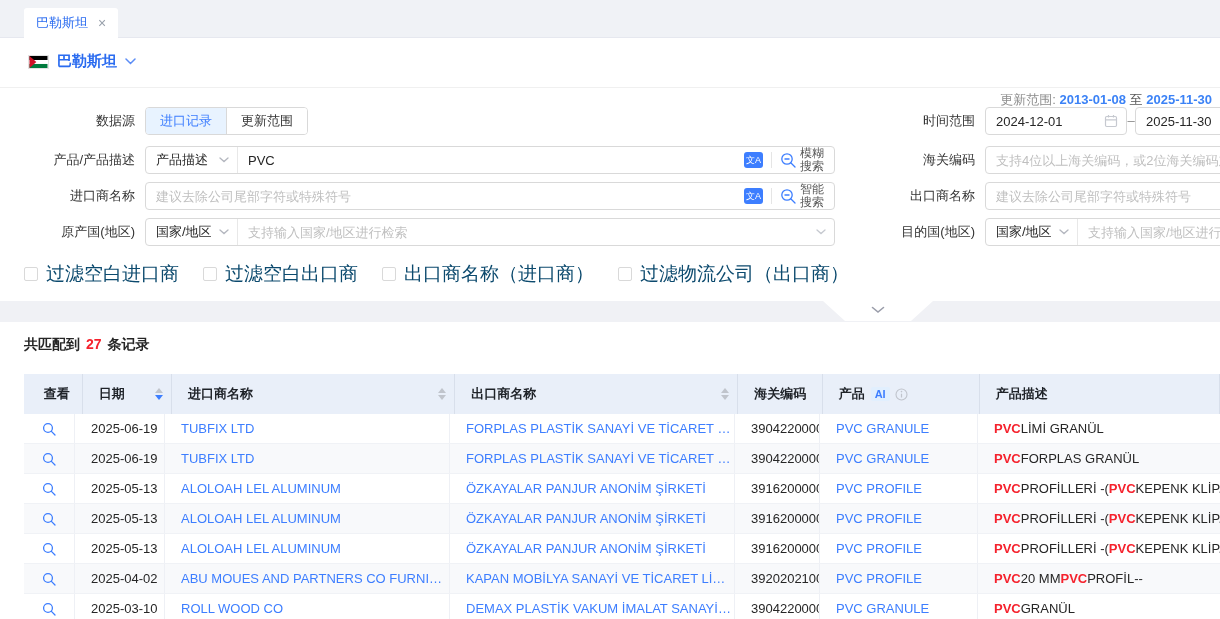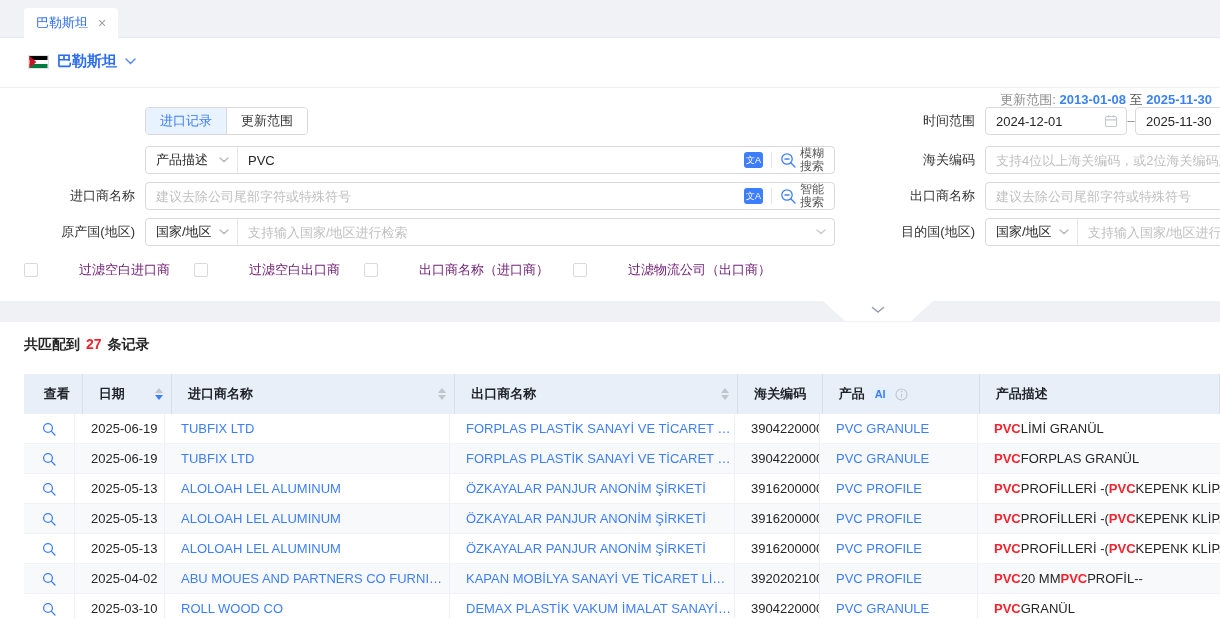--- a/index.html
+++ b/index.html
@@ -44,21 +44,21 @@
   .search-btn { display:flex; align-items:center; gap:3px; cursor:pointer; }
   .search-txt { width:26px; font-size:12px; line-height:13px; color:#595959; word-break:break-all; }
   .box-chevron { padding:0 8px; display:flex; align-items:center; cursor:pointer; }
 
   .dash-sep { position:absolute; left:1127px; top:107px; width:8px; line-height:28px; text-align:center; color:#8c8c8c; font-size:13px; }
 
   
   .chk-row { position:absolute; left:24px; top:261px; display:flex; gap:24px; align-items:center; }
   .chk-item { display:flex; align-items:center; gap:8px; cursor:pointer; }
   .chk-box { width:14px; height:14px; border:1px solid #d9d9d9; border-radius:2px; background:#fff; }
-  .chk-label { font-size:13px; color:#701a75; white-space:nowrap;margin-left:33px; }
+  .chk-label { font-size:19px; color:#0c4a6e; white-space:nowrap; }
 
   
   .collapse-band { position:absolute; left:0; top:301px; width:1220px; height:21px; background:#f0f1f5; }
   .collapse-notch { position:absolute; left:823px; top:301px; width:110px; height:20px; background:#fff;
     clip-path:polygon(0 0,100% 0,80% 100%,20% 100%); display:flex; align-items:flex-start; justify-content:center; cursor:pointer; }
 
   
   .summary { position:absolute; left:24px; top:336px; font-size:14px; font-weight:700; color:#262626; }
   .summary .count { color:#f5222d; margin:0 6px; }
 
@@ -107,20 +107,21 @@
 
   <div class="panel-divider"></div>
 
   <div class="update-range">
     <span>更新范围:</span>
     <span class="d">2013-01-08</span>
     <span class="to">至</span>
     <span class="d">2025-11-30</span>
   </div>
 
+  <div class="l-label" style="top:107px">数据源</div>
   <div class="seg-group">
     <div class="seg active">进口记录</div>
     <div class="seg">更新范围</div>
   </div>
   <div class="r-label" style="top:107px">时间范围</div>
   <div class="box" style="left:985px; top:107px; width:142px;">
     <input readonly="" value="2024-12-01" style="">
     <span class="box-chevron">
       <svg width="14" height="14" viewBox="0 0 14 14">
           <rect x="1.5" y="2.5" width="11" height="10" rx="1.2" fill="none" stroke="#c6c9d0" stroke-width="1.2"></rect>
@@ -128,20 +129,21 @@
           <line x1="4.5" y1="1" x2="4.5" y2="3.6" stroke="#c6c9d0" stroke-width="1.2"></line>
           <line x1="9.5" y1="1" x2="9.5" y2="3.6" stroke="#c6c9d0" stroke-width="1.2"></line>
         </svg>
     </span>
   </div>
   <div class="dash-sep">–</div>
   <div class="box" style="left:1135px; top:107px; width:105px;">
     <input readonly="" value="2025-11-30" style="">
   </div>
 
+  <div class="l-label" style="top:146px">产品/产品描述</div>
   <div class="box" style="left:145px; top:146px; width:690px;">
     <div class="sel">
       <span>产品描述</span>
       <svg width="10" height="6" viewBox="0 0 10 6">
           <polyline points="1,1 5,4.6 9,1" fill="none" stroke="#b4b7bf" stroke-width="1.3" stroke-linecap="round"></polyline>
         </svg>
     </div>
     <input value="PVC" style="">
     <div class="suffix">
       <span class="trans-icon">文A</span>

